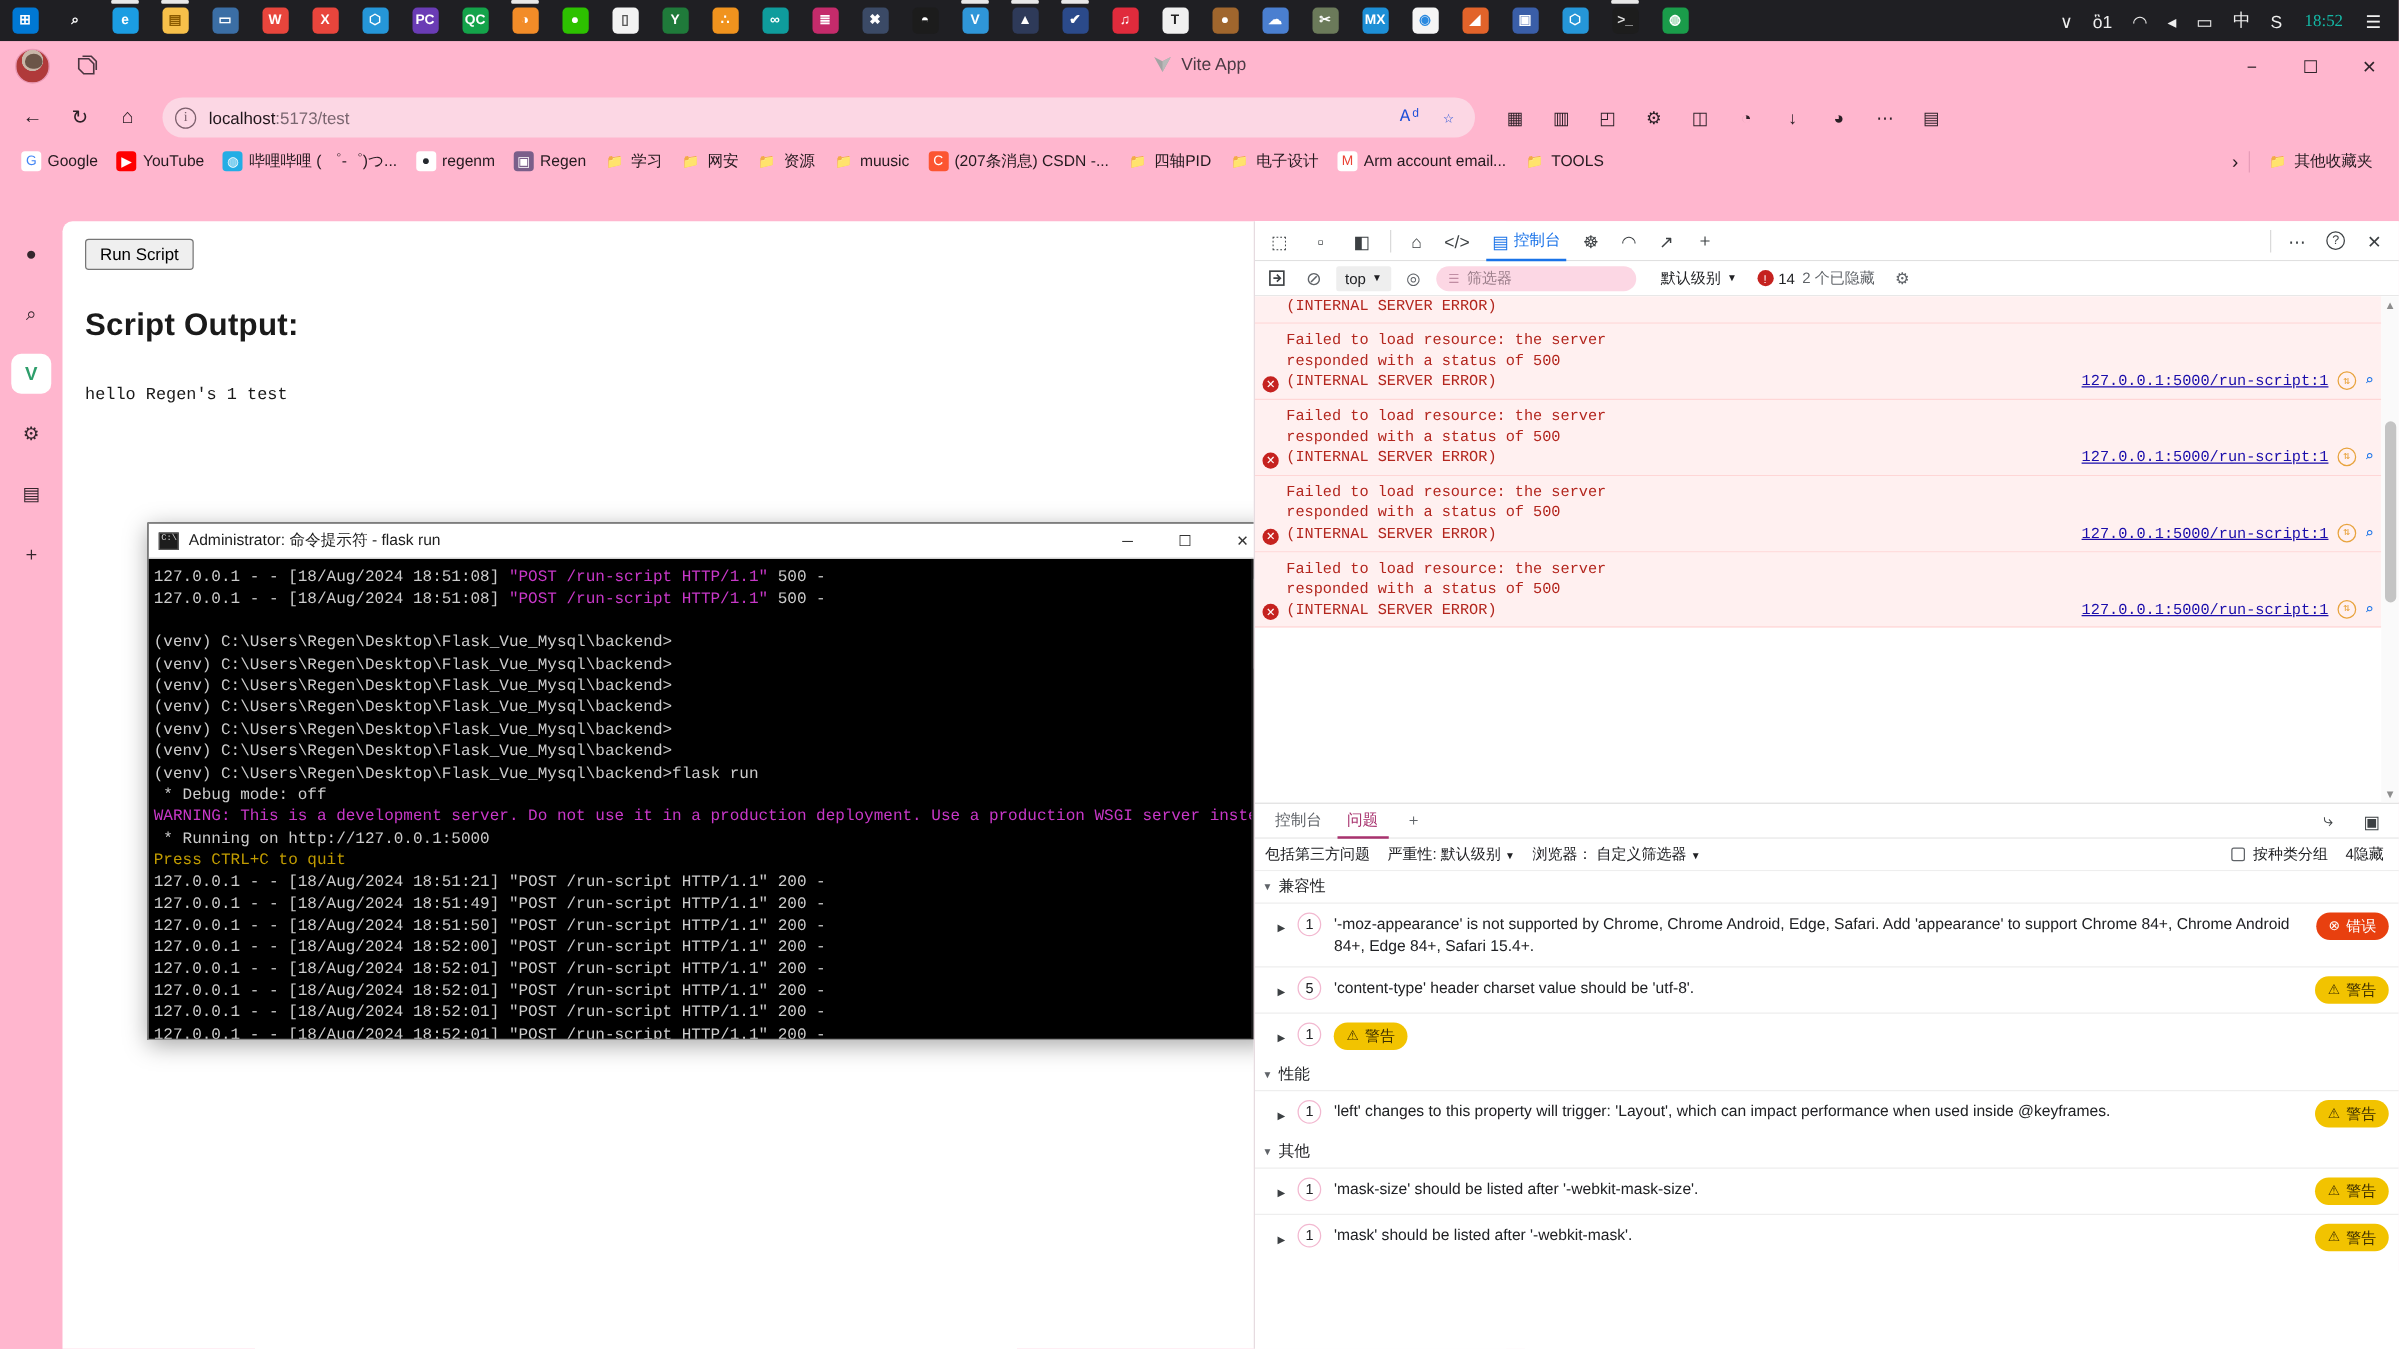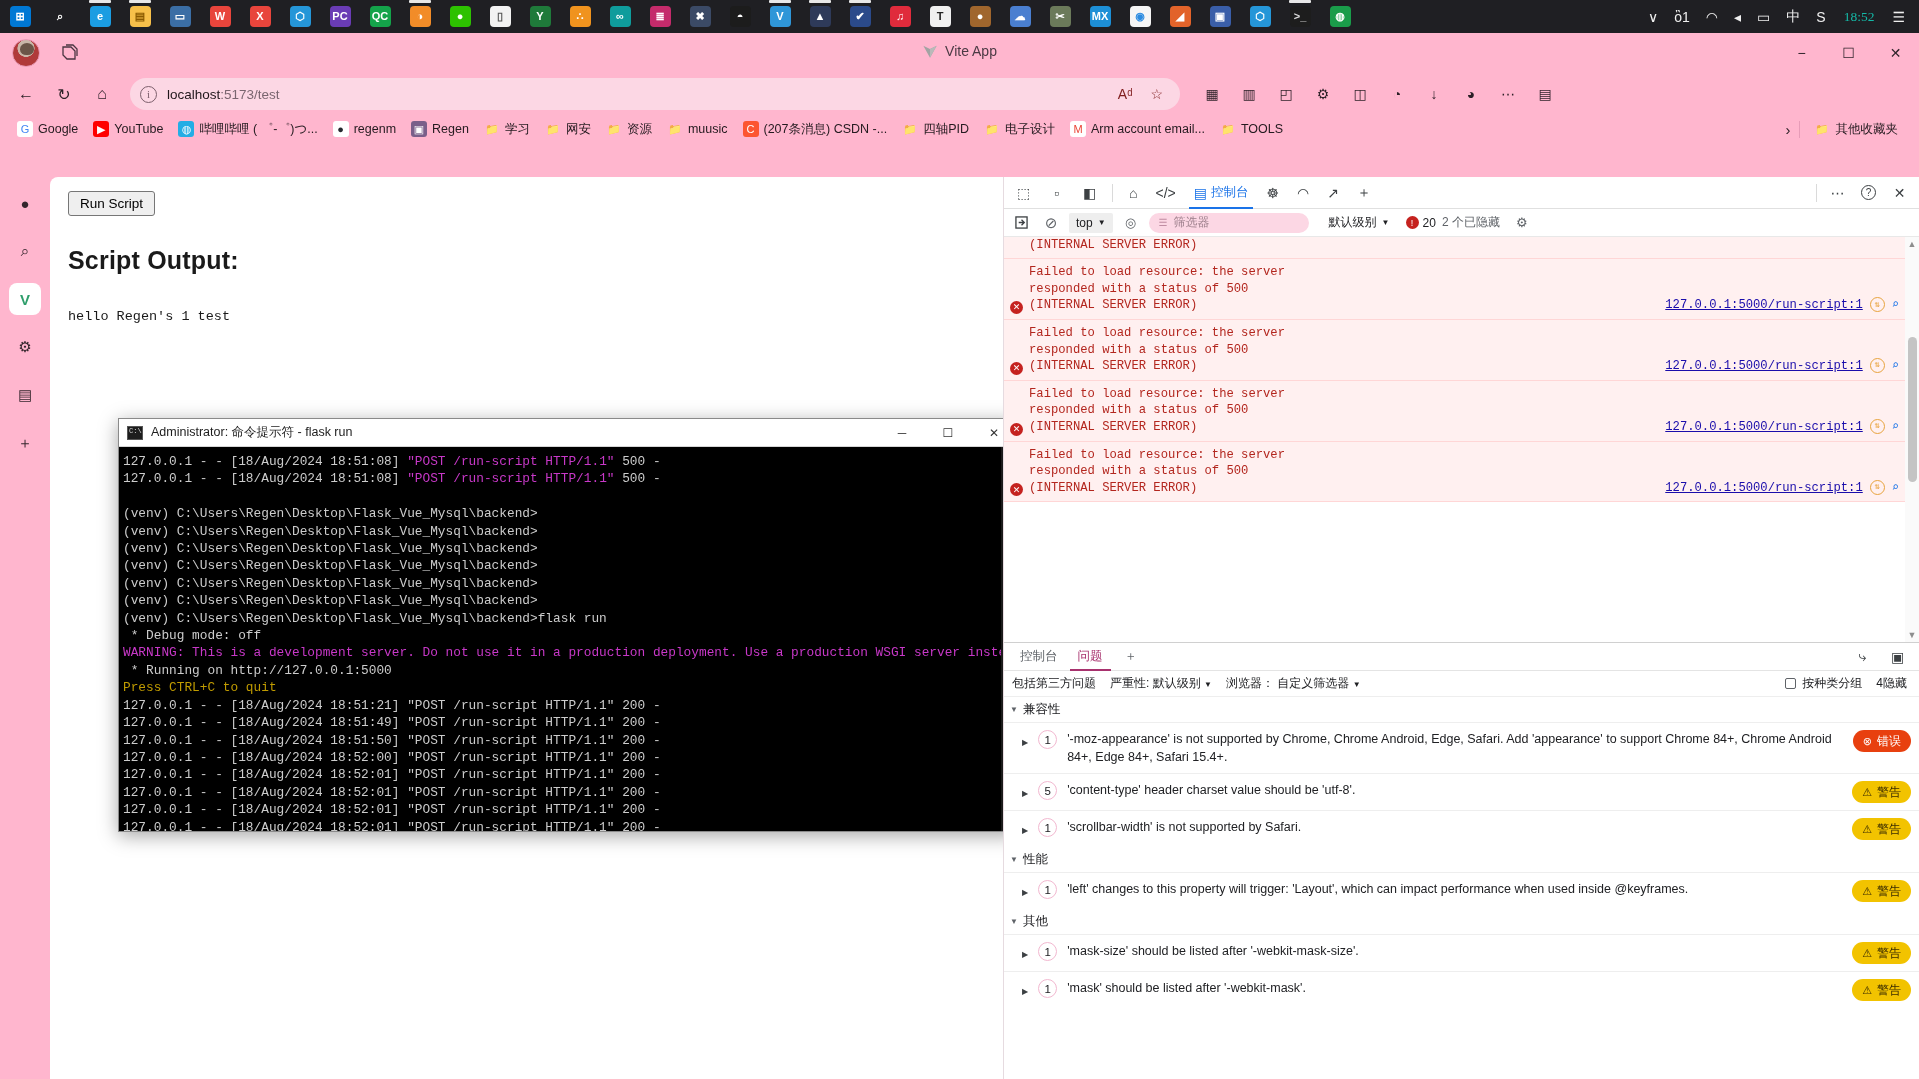--- a/index.html
+++ b/index.html
@@ -78,21 +78,21 @@
     max-width: 1050px;
   }
   #omnibox .info-ico {
     width: 17px; height: 17px; border-radius: 50%; border: 1.4px solid #7c5f6c;
     display: flex; align-items: center; justify-content: center; font-size: 11px; color: #7c5f6c;
     font-family: "Liberation Serif", serif; flex: 0 0 auto;
   }
   #url { font-size: 13.5px; color: #20161b; white-space: nowrap; overflow: hidden; }
   #url .dim { color: #7a6670; }
   #omnibox-right { margin-left: auto; display: flex; gap: 4px; align-items: center; }
-  #omnibox-right span { padding: 0 7px; font-size: 14px; color: #7f1d1d; }
+  #omnibox-right span { padding: 0 7px; font-size: 14px; color: #1d4ed8; font-family: Liberation Mono, monospace; }
   #navbar-right { display: flex; align-items: center; gap: 1px; margin-left: 4px; }
   #navbar-right .nb {
     width: 36px; height: 32px; display: flex; align-items: center; justify-content: center;
     font-size: 14px; color: #2b1f26; border-radius: 4px;
   }
 
   
   #bookmarks { height: 28px; display: flex; align-items: center; padding: 0 10px; gap: 1px; font-size: 12.5px; color: #241a1f; white-space: nowrap; overflow: hidden; }
   .bm { display: flex; align-items: center; gap: 5px; padding: 3px 7px; border-radius: 4px; flex: 0 0 auto; }
   .bm .bi { width: 16px; height: 16px; display: flex; align-items: center; justify-content: center; font-size: 11px; border-radius: 3px; overflow: hidden; flex: 0 0 auto; }
@@ -633,21 +633,21 @@
       <div id="filter-input">
         <span style="font-size:10px;color:#c08da3;">☰</span>
         <span>筛选器</span>
       </div>
       <div class="lvl" style="margin-left:14px;justify-content:space-between;">
         <span>默认级别</span>
         <span style="font-size:8px;">▼</span>
       </div>
       <div class="err-count" style="margin-left:10px;">
         <span class="err-dot">!</span>
-        <span>20</span>
+        <span>14</span>
       </div>
       <div class="hidden-cnt">2 个已隐藏</div>
       <div class="fb-ic" style="margin-left:4px;">⚙</div>
     </div>
 
     <div id="console-area">
       <div id="console-list">
           <div class="cmsg">
             <span style="width: 13px; flex: 0 0 auto;"></span>
             <span class="ctext" style="white-space: pre-line;">responded with a status of 500
@@ -754,21 +754,20 @@
               <span class="cnt-pill">5</span>
               <span class="issue-txt">'content-type' header charset value should be 'utf-8'.</span>
               <span class="sev warn">
                 <span class="si">⚠</span>
                 <span>警告</span>
               </span>
             </div>
             <div class="issue-row">
               <span class="tri2">▶</span>
               <span class="cnt-pill">1</span>
-              <span class="issue-txt">'scrollbar-width' is not supported by Safari.</span>
               <span class="sev warn">
                 <span class="si">⚠</span>
                 <span>警告</span>
               </span>
             </div>
             <div class="issue-group">
               <span class="tri">▼</span>
               <span>性能</span>
             </div>
             <div class="issue-row">

